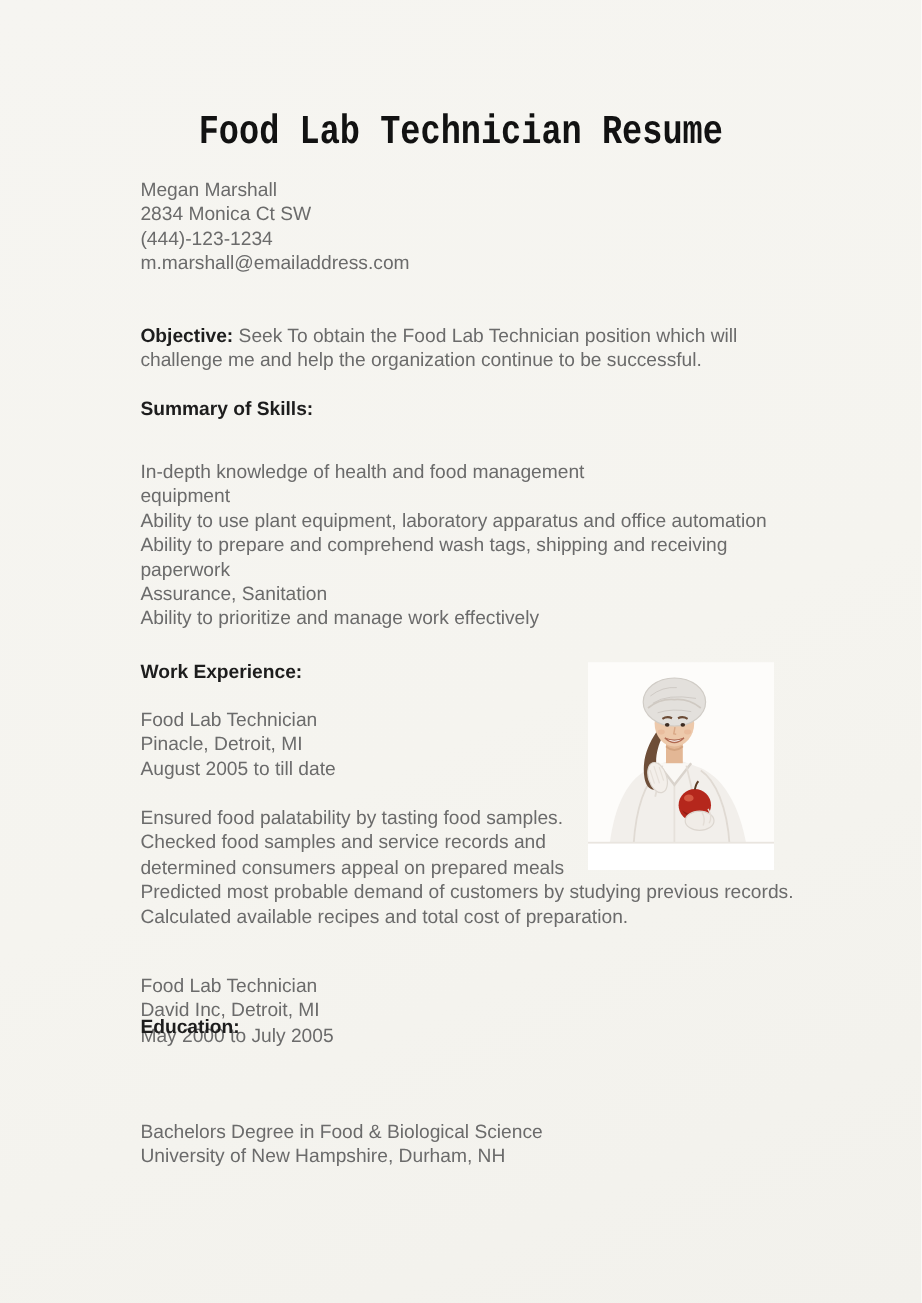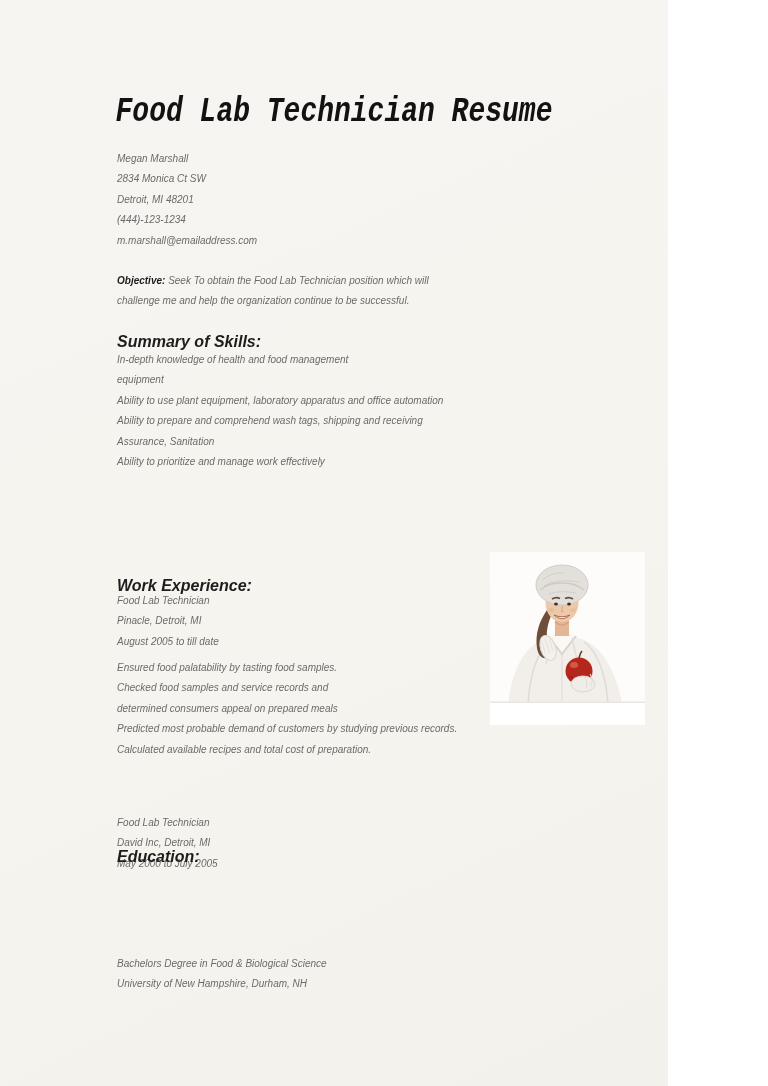--- a/index.html
+++ b/index.html
@@ -1,39 +1,38 @@
 <!DOCTYPE html>
 <html><head>
 <meta charset="utf-8">
 <style>
   html,body{margin:0;padding:0;}
   .page{
     position:relative;
-    width:668px;height:1086px;
+    width:768px;height:1086px;
     background:linear-gradient(155deg,#f6f5f1 0%,#f5f4ef 55%,#f2f1ec 100%);
     overflow:hidden;
     font-family:"Liberation Sans",sans-serif;
     color:#6b6b6b;
-    font-style:italic;
   }
   .doc-title{
     position:absolute;top:96px;left:0;right:0;
     text-align:center;
     font-family:"Liberation Mono","DejaVu Sans Mono",monospace;
     font-weight:bold;
     font-size:28px;
     color:#121212;
     transform:scaleY(1.22);
     transform-origin:center;
     letter-spacing:0px;
     white-space:nowrap;
   }
   .block{
     position:absolute;left:117px;
-    font-size:10px;line-height:20.4px;
+    font-size:16px;line-height:20.4px;
   }
   .line{white-space:nowrap;}
   .heading{
     font-weight:bold;color:#1d1d1d;font-size:16px;white-space:nowrap;
   }
   .obj-label{font-weight:bold;color:#1d1d1d;}
   .photo{
     position:absolute;left:490px;top:552px;width:155px;height:173px;
     background:#fdfcfa;
   }
@@ -42,66 +41,66 @@
 <title>Food Lab Technician Resume</title></head>
 <body>
 
 <div class="page">
 
   <div class="doc-title">Food Lab Technician Resume</div>
 
   <div class="block" style="top:149px;">
     <div class="line">Megan Marshall</div>
     <div class="line">2834 Monica Ct SW</div>
-    <div class="line">Detroit, MI 48201</div>
     <div class="line">(444)-123-1234</div>
     <div class="line">m.marshall@emailaddress.com</div>
   </div>
 
   <div class="block" style="top:271px;">
     <div class="line"><span class="obj-label">Objective:</span> <span>Seek To obtain the Food Lab Technician position which will</span></div>
     <div class="line">challenge me and help the organization continue to be successful.</div>
   </div>
 
   <div class="block heading" style="top:332px;">Summary of Skills:</div>
 
-  <div class="block" style="top:350px;">
+  <div class="block" style="top:384px;">
     <div class="line">In-depth knowledge of health and food management</div>
     <div class="line">equipment</div>
     <div class="line">Ability to use plant equipment, laboratory apparatus and office automation</div>
     <div class="line">Ability to prepare and comprehend wash tags, shipping and receiving</div>
+    <div class="line">paperwork</div>
     <div class="line">Assurance, Sanitation</div>
     <div class="line">Ability to prioritize and manage work effectively</div>
   </div>
 
-  <div class="block heading" style="top:576px;">Work Experience:</div>
+  <div class="block heading" style="top:551px;">Work Experience:</div>
 
   <div class="block" style="top:591px;">
     <div class="line">Food Lab Technician</div>
     <div class="line">Pinacle, Detroit, MI</div>
     <div class="line">August 2005 to till date</div>
   </div>
 
-  <div class="block" style="top:658px;">
+  <div class="block" style="top:673px;">
     <div class="line">Ensured food palatability by tasting food samples.</div>
     <div class="line">Checked food samples and service records and</div>
     <div class="line">determined consumers appeal on prepared meals</div>
     <div class="line">Predicted most probable demand of customers by studying previous records.</div>
     <div class="line">Calculated available recipes and total cost of preparation.</div>
   </div>
 
   <div class="block" style="top:813px;">
     <div class="line">Food Lab Technician</div>
     <div class="line">David Inc, Detroit, MI</div>
     <div class="line">May 2000 to July 2005</div>
   </div>
 
   <div class="block heading" style="top:847px;">Education:</div>
 
-  <div class="block" style="top:954px;">
+  <div class="block" style="top:934px;">
     <div class="line">Bachelors Degree in Food &amp; Biological Science</div>
     <div class="line">University of New Hampshire, Durham, NH</div>
   </div>
 
   <div class="photo" role="img" aria-label="Smiling woman wearing a white hairnet and lab coat holding a red apple">
     <svg viewBox="0 0 155 173" xmlns="http://www.w3.org/2000/svg">
       <rect x="0" y="0" width="155" height="173" fill="#fdfcfa"></rect>
 
       <path d="M18,152 C22,118 34,96 52,88 L72,80 L94,88 C112,96 126,118 132,152 Z" fill="#f2efeb"></path>
       <path d="M38,152 C40,120 48,100 58,92" stroke="#e0dad3" stroke-width="1.5" fill="none"></path>

